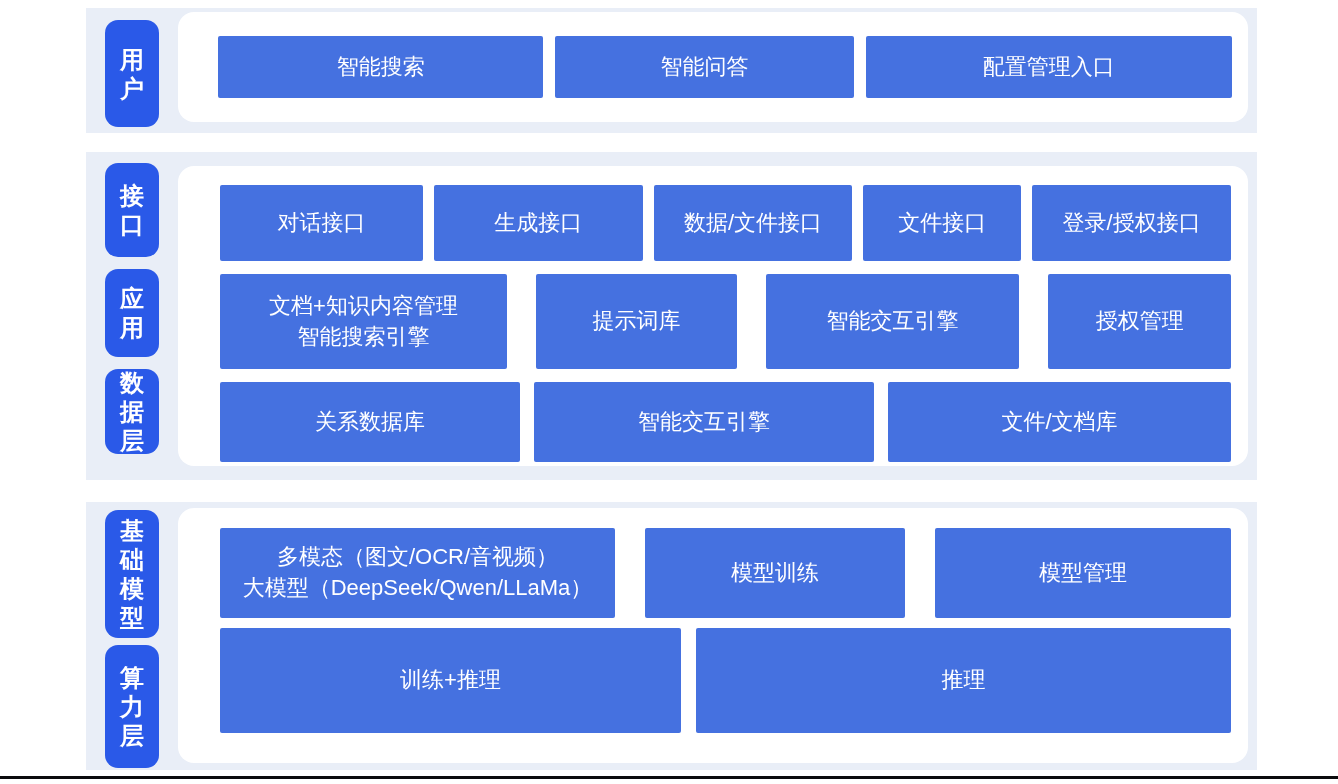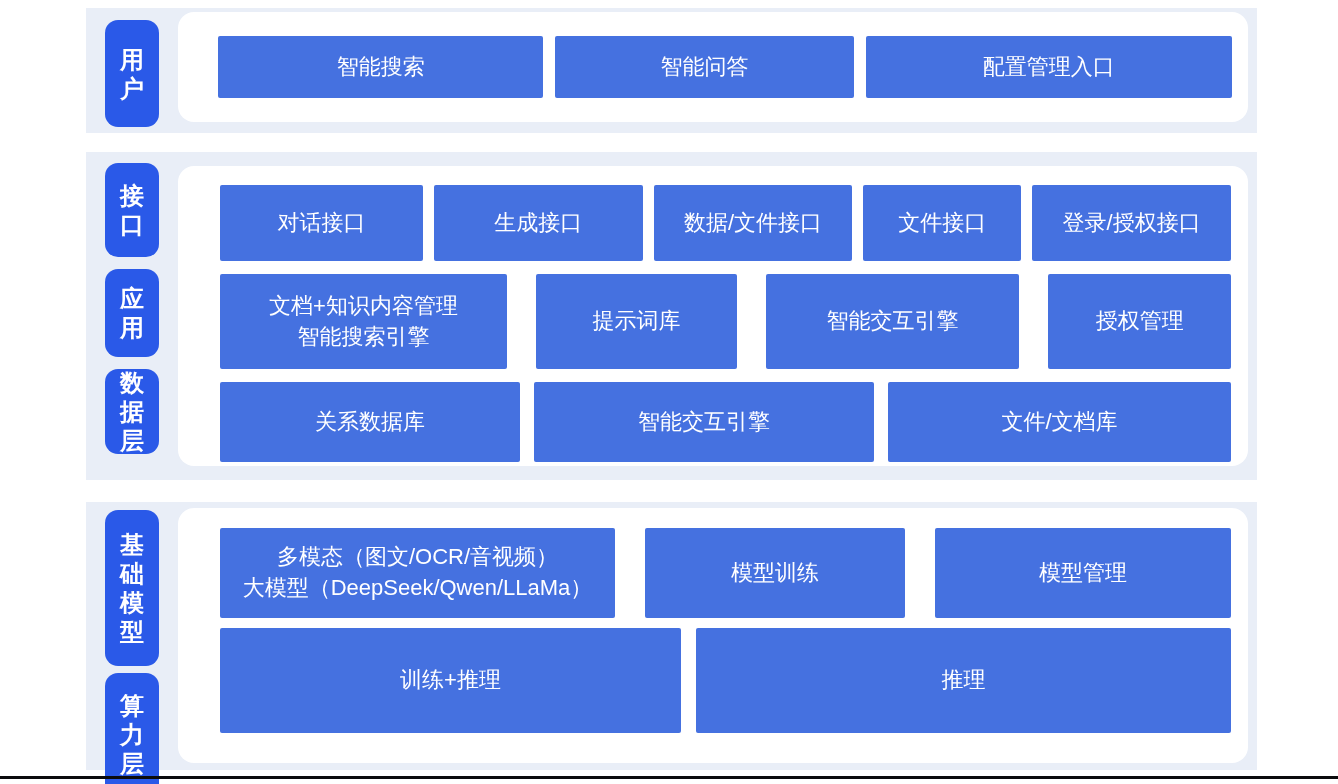--- a/index.html
+++ b/index.html
@@ -133,21 +133,21 @@
       <div class="row row-3">
         <div class="btn" style="flex:300 1 0">关系数据库</div>
         <div class="btn" style="flex:340 1 0">智能交互引擎</div>
         <div class="btn" style="flex:343 1 0">文件/文档库</div>
       </div>
     </div>
   </div>
 
   <div class="band band3">
     <div class="gutter">
-      <div class="layer-label" style="height:156px">
+      <div class="layer-label" style="height:128px">
         <span>基础模型</span>
       </div>
       <div class="layer-label" style="height:123px">
         <span>算力层</span>
       </div>
     </div>
     <div class="panel">
       <div class="row row-1">
         <div class="btn" style="flex:395 1 0">多模态（图文/OCR/音视频）
 大模型（DeepSeek/Qwen/LLaMa）</div>

